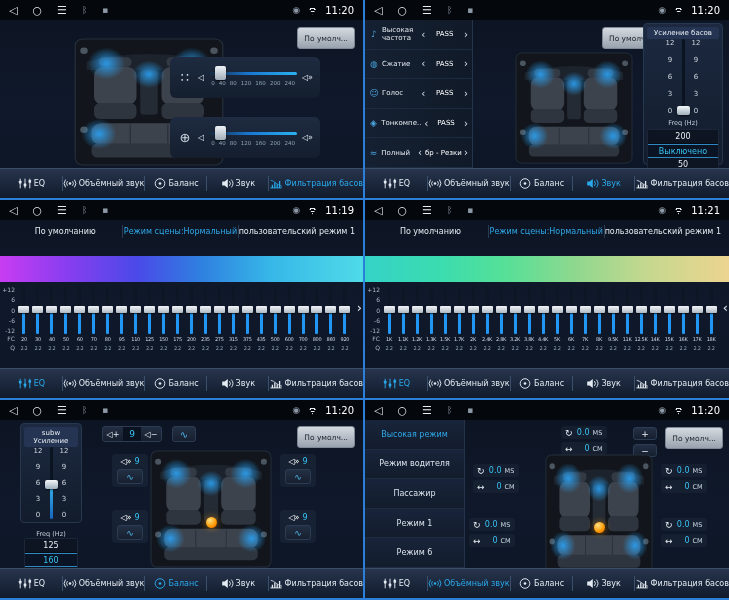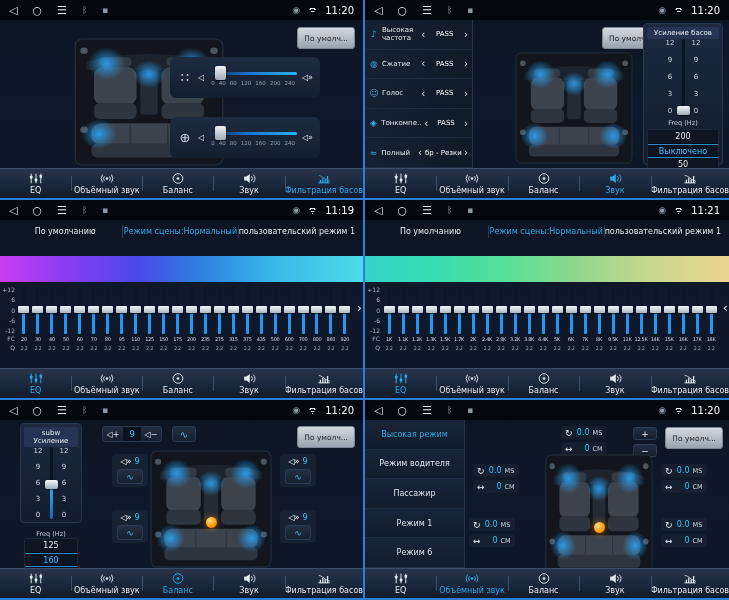--- a/index.html
+++ b/index.html
@@ -10,21 +10,21 @@
   
   .statusbar{height:20px;background:#04070c;display:flex;align-items:center;padding:0 9px;gap:15px;color:#dde4ea}
   .sbi{font-size:11px;line-height:1;color:#e8edf2}
   .sbi.dim{color:#8d99a6;font-size:9px}
   .sb-right{margin-left:auto;display:flex;gap:7px;align-items:center}
   .sb-time{font-size:10px;color:#fff}
   .wifi{width:11px;height:9px;clip-path:polygon(50% 100%,0 0,100% 0);background:radial-gradient(circle at 50% 100%,#e8edf2 0 1.5px,transparent 1.5px 3px,#e8edf2 3px 4.2px,transparent 4.2px 5.8px,#e8edf2 5.8px 7px,transparent 7px)}
 
   
   .tabbar{position:absolute;left:0;right:0;bottom:0;height:30px;display:flex;background:linear-gradient(#27344c,#101b2c);border-top:1px solid #3a4d68}
-  .tab{flex:1;display:flex;flex-direction:column;align-items:center;justify-content:center;gap:1px;color:#e2e9f0;position:relative;cursor:pointer}
+  .tab{flex:1;display:flex;flex-direction:row;align-items:center;justify-content:center;gap:1px;color:#e2e9f0;position:relative;cursor:pointer}
   .tab+.tab::before{content:'';position:absolute;left:0;top:7px;bottom:7px;width:1px;background:#3c4f6a}
   .tab .tlabel{font-size:8px;white-space:nowrap}
   .tab svg{width:16px;height:13px;stroke:currentColor;fill:none}
   .tab.active{color:#2aa8ea}
 
   .defbtn{position:absolute;height:22px;padding:0 6px;background:linear-gradient(#d5dae0,#98a2ae);border:1px solid #7e8896;border-radius:3px;color:#1b222b;font-size:7.5px;display:flex;align-items:center;cursor:pointer;white-space:nowrap}
   .car{position:absolute}
   .car svg{width:100%;height:100%}
   .odot{position:absolute;width:11px;height:11px;border-radius:50%;background:radial-gradient(circle at 35% 30%,#ffe082,#ff9800 60%,#e65100);box-shadow:0 0 7px rgba(255,152,0,.6)}
 

